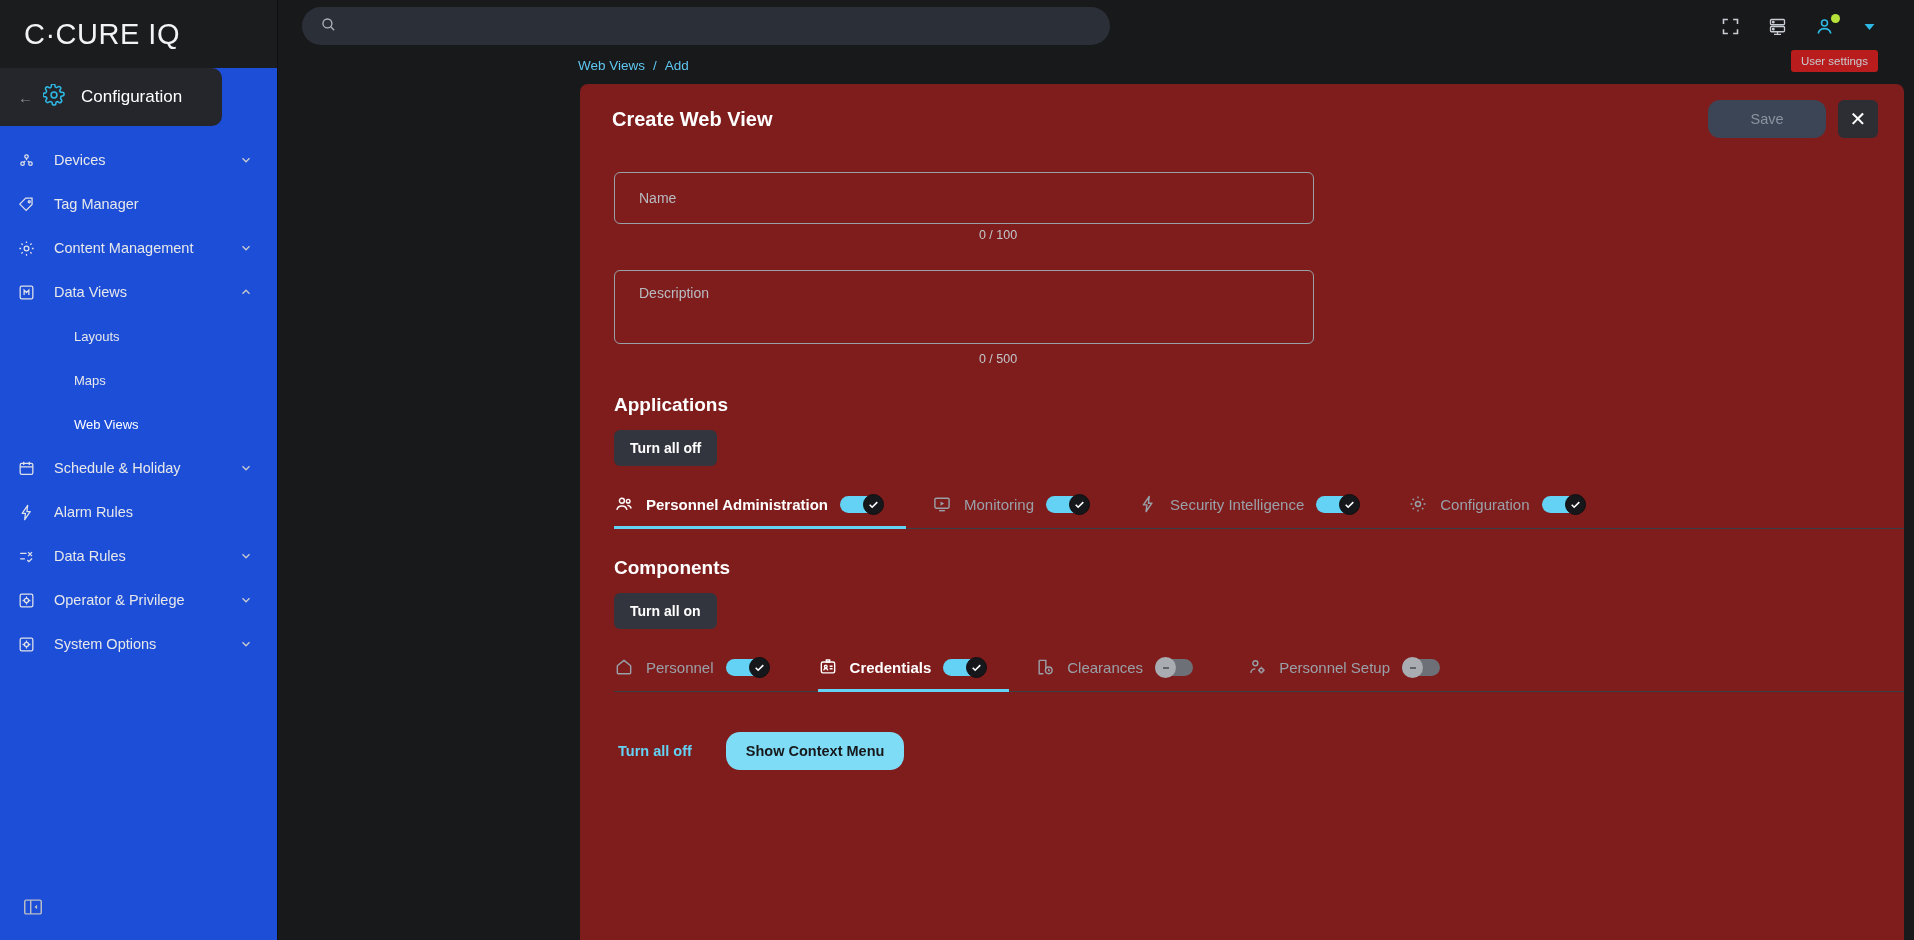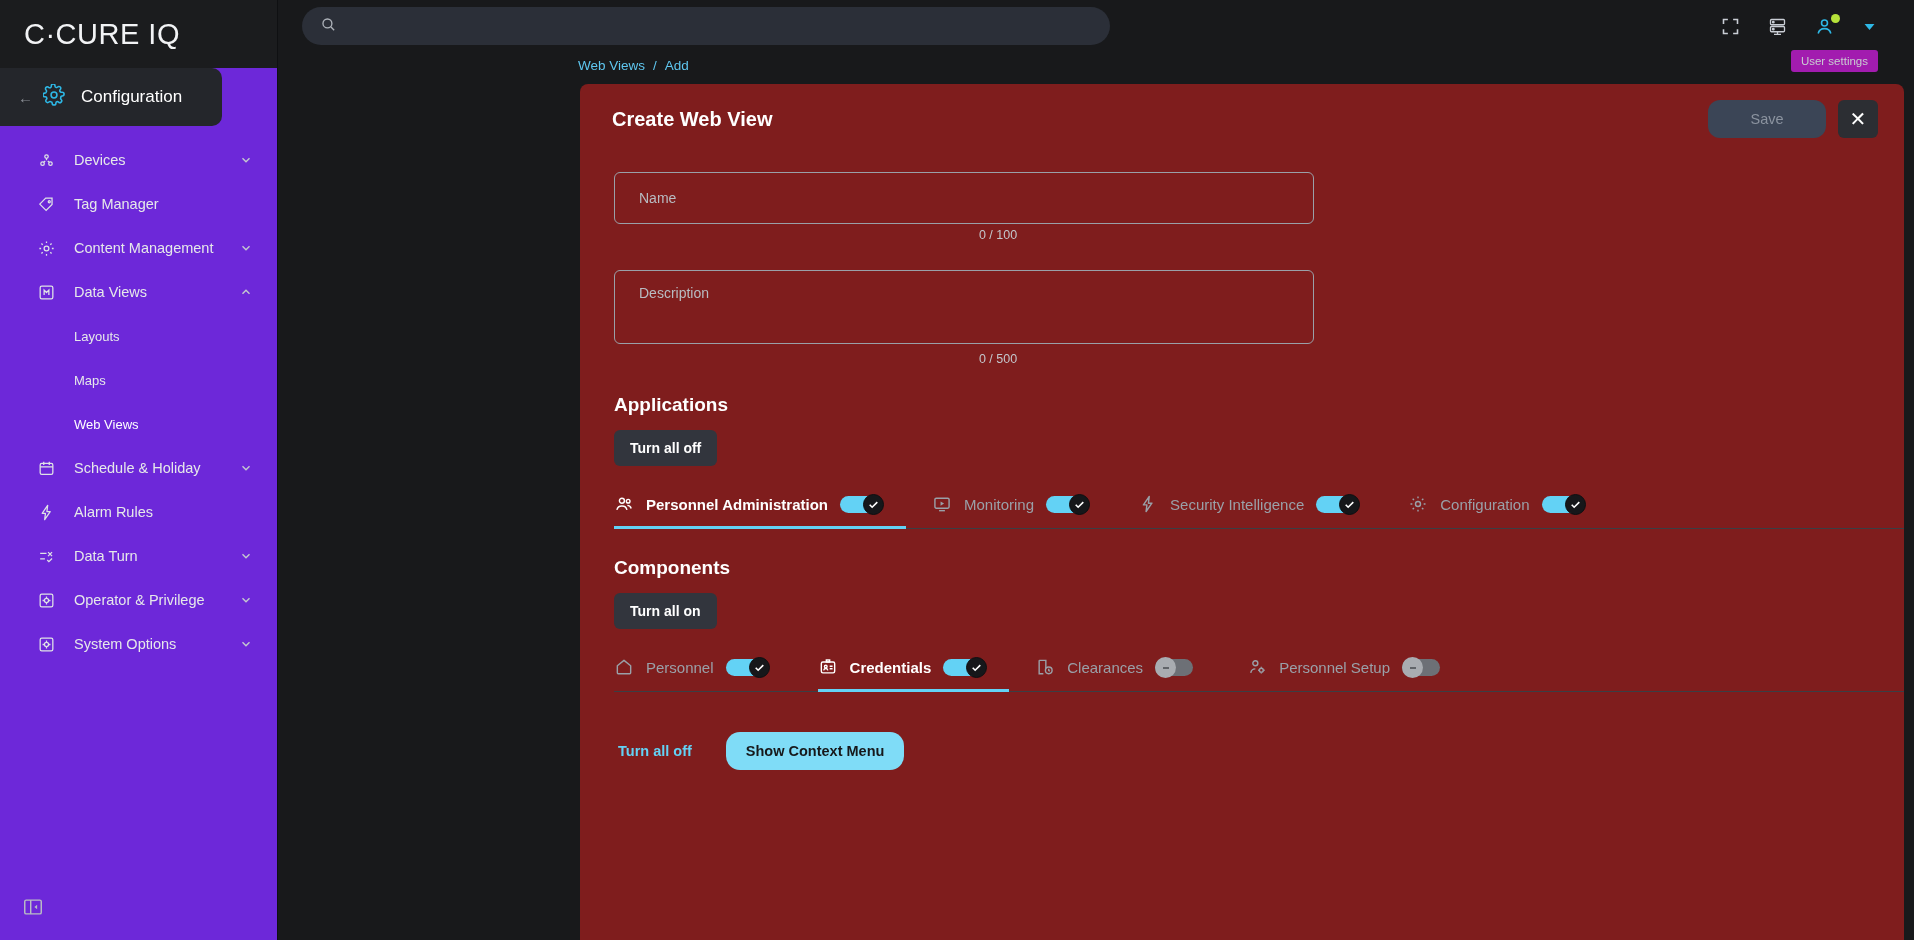--- a/index.html
+++ b/index.html
@@ -7,21 +7,21 @@
     width: 1914px; height: 940px;
     background: #1b1c1e;
     font-family: "Liberation Sans", sans-serif;
     overflow: hidden;
   }
   body { display: flex; }
 
   
   #sidebar {
     width: 278px; height: 940px;
-    background: #6d28d9;
+    background: #1d4ed8;
     position: relative;
     flex: 0 0 278px;
     border-right: 1px solid #0f1012;
   }
   .brand {
     height: 68px;
     display: flex; align-items: center;
     padding-left: 24px;
     background: #1b1c1e;
   }
@@ -45,21 +45,21 @@
     color: #8b8f96; font-size: 15px; line-height: 1;
     margin-right: -6px;
   }
   .app-header .app-title {
     color: #ffffff; font-size: 17px; font-weight: 500;
   }
   .nav { margin-top: 12px; }
   .nav-item {
     display: flex; align-items: center;
     height: 44px;
-    padding: 0 24px 0 34px;
+    padding: 0 24px 0 14px;
     cursor: pointer;
     position: relative;
   }
   .nav-item .ico {
     width: 24px; height: 24px;
     display: flex; align-items: center; justify-content: center;
     flex: 0 0 24px;
     margin-right: 16px;
   }
   .nav-item .label {
@@ -117,21 +117,21 @@
   }
   .tb-icon { cursor: pointer; position: relative; display:flex; }
   .status-dot {
     position: absolute; top: -2px; right: -5px;
     width: 9px; height: 9px; border-radius: 50%;
     background: #b6e23a;
   }
   .tooltip {
     position: absolute;
     right: 36px; top: 50px;
-    background: #a21caf;
+    background: #b91c1c;
     color: #c9ccd1;
     font-size: 11.5px;
     padding: 5px 10px;
     border-radius: 3px;
     white-space: nowrap;
   }
   .breadcrumb {
     padding: 0 0 0 300px;
     height: 26px;
     display: flex; align-items: center; gap: 8px;
@@ -380,21 +380,21 @@
     </div>
 
     <div class="nav-item">
       <span class="ico">
         <svg width="19" height="19" viewBox="0 0 24 24" fill="none" stroke="#dfe2e6" stroke-width="1.6">
           <path d="M4 8h8M4 15h6"></path>
             <path d="M14 6.5l5 5M19 6.5l-5 5"></path>
             <path d="M13 16.5l2 2 4-4"></path>
         </svg>
       </span>
-      <span class="label">Data Turn</span>
+      <span class="label">Data Rules</span>
       <span class="chev">
         <svg width="14" height="14" viewBox="0 0 24 24" fill="none" stroke="#c5c9cf" stroke-width="2.4">
             <path d="M6 9l6 6 6-6"></path>
           </svg>
       </span>
     </div>
 
     <div class="nav-item">
       <span class="ico">
         <svg width="19" height="19" viewBox="0 0 24 24" fill="none" stroke="#dfe2e6" stroke-width="1.6">

